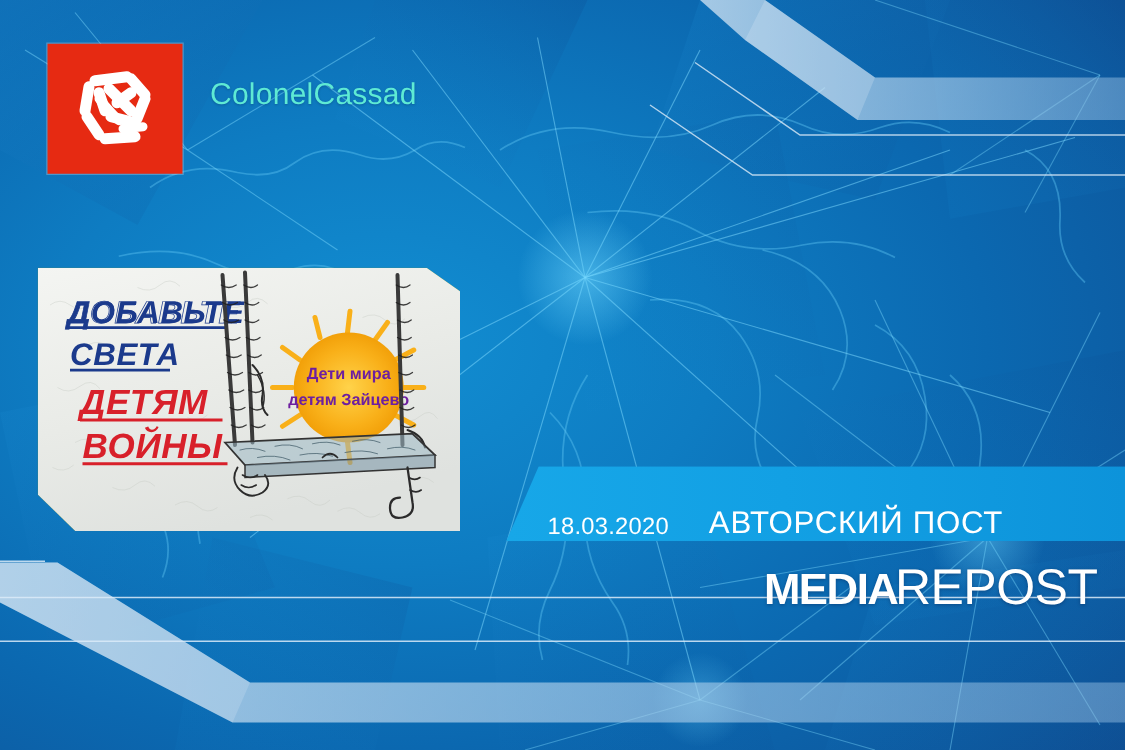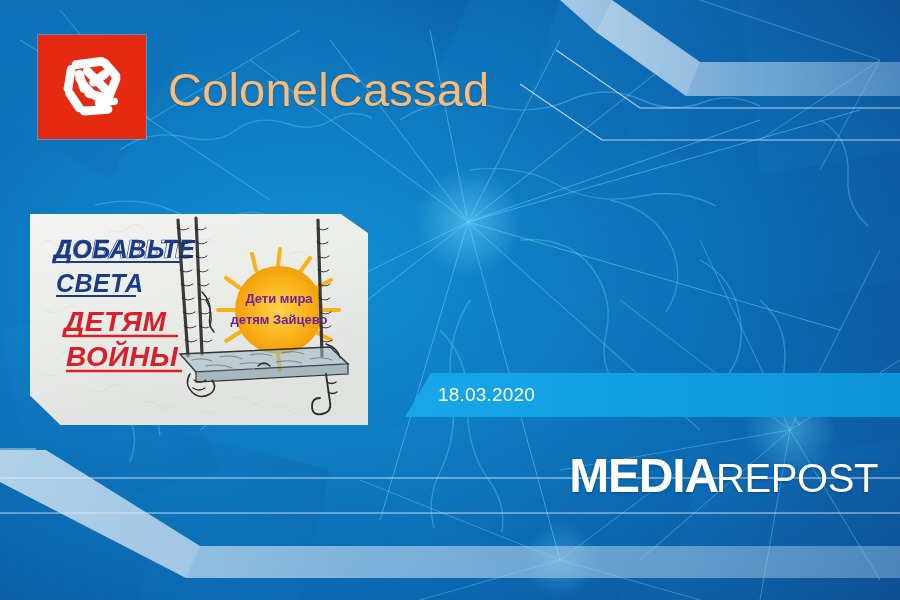--- a/index.html
+++ b/index.html
@@ -22,21 +22,21 @@
 
   
   .logo-box {
     position:absolute; left:38px; top:35px; width:108px; height:104px;
     background:#e62a12;
     display:flex; align-items:center; justify-content:center;
     box-shadow:0 0 0 1px rgba(255,255,255,0.25);
   }
   .site-title {
     position:absolute; left:168px; top:62px;
-    font-size:47px; color:#fdba74; letter-spacing:0.2px;
+    font-size:24px; color:#5eead4; letter-spacing:0.2px;
     font-weight:400; white-space:nowrap;
     text-shadow:0 1px 2px rgba(0,0,30,0.22);
     text-align:right;
   }
 
   
   .thumb {
     position:absolute; left:30px; top:214px; width:338px; height:211px;
     background:#4d7c0f;
     clip-path:polygon(0 0, 92% 0, 100% 9%, 100% 100%, 9% 100%, 0 86%);
@@ -48,42 +48,42 @@
   
   .post-title {
     position:absolute; left:418px; top:226px; width:460px;
     font-size:25px; color:#ffffff; font-weight:400;
     line-height:1.25; letter-spacing:0.1px;
     text-shadow:0 1px 2px rgba(0,0,40,0.3);
   }
 
   
   .meta-banner {
-    position:absolute; left:405px; top:373px; width:495px; height:44px;
+    position:absolute; left:405px; top:373px; width:495px; height:60px;
     background:linear-gradient(90deg,#17a7e8 0%, #12a0e4 45%, #0d93da 100%);
     clip-path:polygon(26px 0, 100% 0, 100% 100%, 0 100%);
-    display:flex; align-items:center;
+    display:flex; align-items:flex-end;
     box-shadow:0 0 14px rgba(60,200,255,0.28);
   }
   .meta-date {
     margin-left:33px; font-size:19px; color:#ffffff; font-weight:400;
     letter-spacing:0.2px;
   }
   .meta-kind {
     margin-left:32px; font-size:25px; color:#ffffff; font-weight:400;
     letter-spacing:0.6px;
   }
 
   
   .brand {
     position:absolute; right:22px; top:448px;
     display:flex; align-items:baseline; white-space:nowrap;
     text-shadow:0 1px 3px rgba(0,0,40,0.3);
   }
-  .brand-a { font-size:48px; font-weight:700; color:#ffffff; letter-spacing:-1.2px; }
+  .brand-a { font-size:35px; font-weight:700; color:#ffffff; letter-spacing:-1.2px; }
   .brand-b { font-size:40px; font-weight:300; color:#ffffff; letter-spacing:-0.4px; margin-left:-2px;text-align:right; }
 </style>
 </head>
 <body>
 
 <div id="stage">
 
   <div class="bg-base"></div>
 
   <svg class="bg-svg" viewBox="0 0 900 600" preserveAspectRatio="none">
@@ -342,20 +342,21 @@
 
         <path d="M296,160 L300,188 q2,10 -8,12 q-10,2 -10,-8 q0,-8 8,-8" stroke-width="1.8"></path>
         <path d="M297,168 q5,3 9,0 M298,178 q5,3 9,0"></path>
       </g>
     </svg>
   </div>
 
 
   <div class="meta-banner">
     <span class="meta-date">18.03.2020</span>
+    <span class="meta-kind">АВТОРСКИЙ ПОСТ</span>
   </div>
 
   <div class="brand">
     <span class="brand-a">MEDIA</span>
     <span class="brand-b">REPOST</span>
   </div>
 
 </div>
 
 </body></html>

